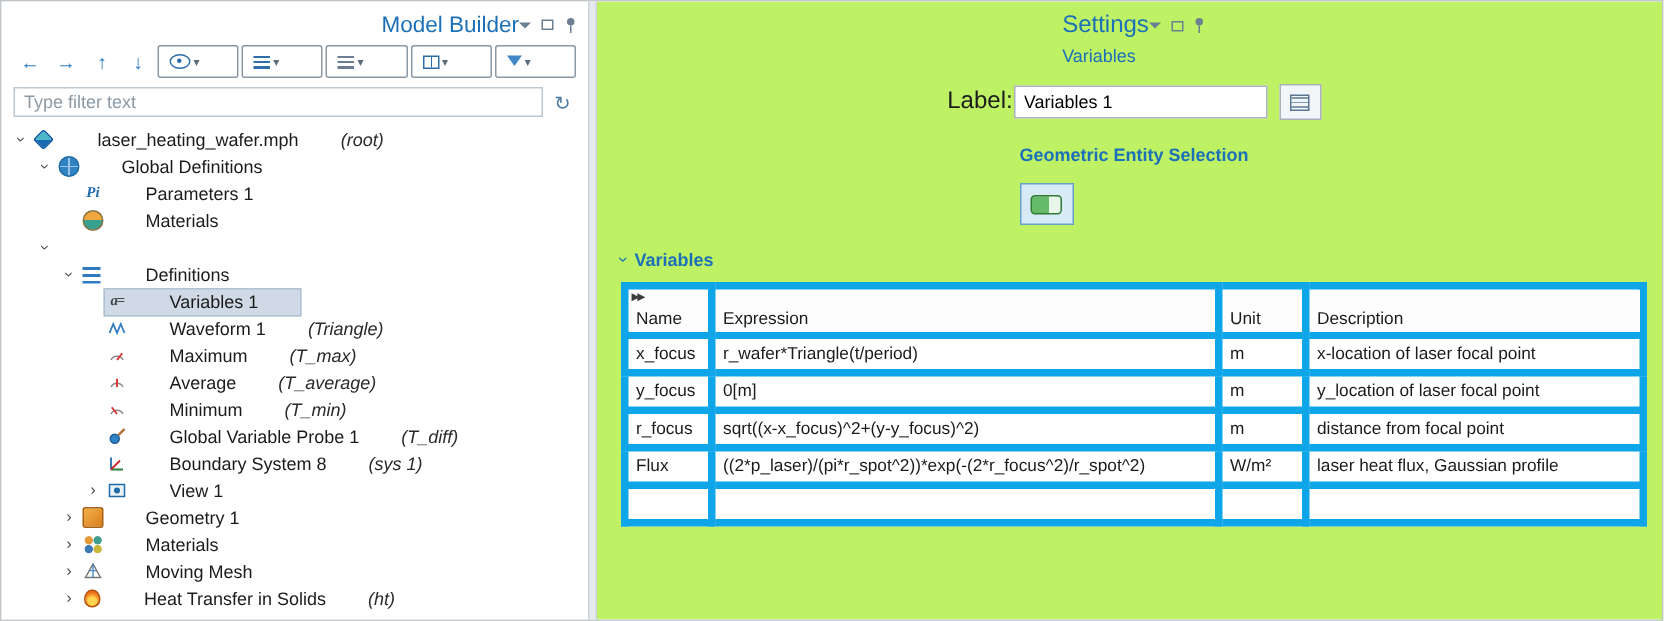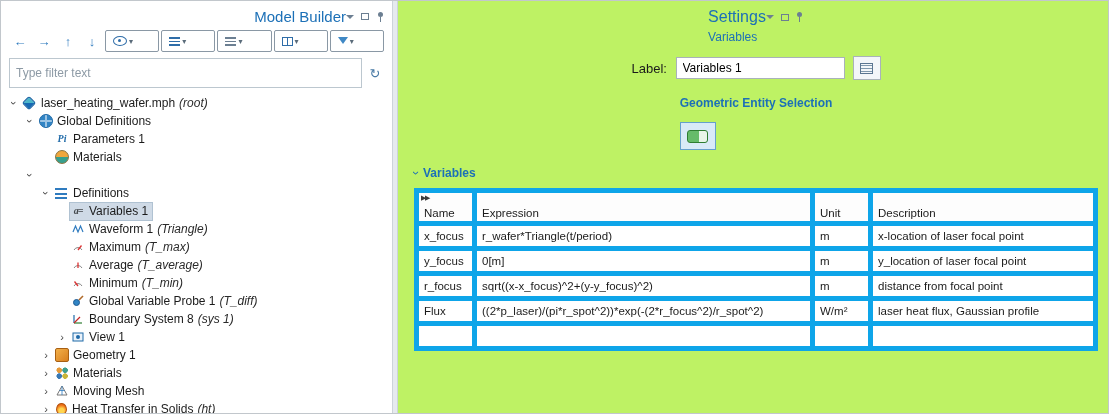--- a/index.html
+++ b/index.html
@@ -27,30 +27,30 @@
   .tb-down::before{content:"\2193";}
   .tbtn.combo::after{content:"\25BE";font-size:8px;color:#5a6b7a;margin-left:2px;}
   .tb-eye{width:12px;height:8px;border:1px solid #2f6da8;border-radius:50%;position:relative;}
   .tb-eye::after{content:"";position:absolute;left:3.5px;top:1.5px;width:3px;height:3px;border-radius:50%;background:#2f6da8;}
   .tb-lines{width:11px;height:9px;background:repeating-linear-gradient(180deg,#2f6da8 0 1.5px,transparent 1.5px 3.6px);}
   .tb-sort{width:11px;height:9px;background:repeating-linear-gradient(180deg,#6c7f92 0 1.5px,transparent 1.5px 3.6px);}
   .tb-grid{width:11px;height:9px;border:1px solid #2f6da8;box-sizing:border-box;background:linear-gradient(90deg,transparent 0 4px,#2f6da8 4px 5px,transparent 5px);}
   .tb-paint{width:0;height:0;border:5px solid transparent;border-top:7px solid #3f88c5;margin-top:4px;position:relative;}
 
   .filter-row{display:flex;align-items:center;padding:2px 8px 4px 8px;gap:4px;}
-  .filter-row input{flex:1;height:30px;box-sizing:border-box;border:1px solid #bcc7cf;padding:1px 6px;font:12px "Liberation Sans",sans-serif;color:#333;}
+  .filter-row input{flex:1;height:20px;box-sizing:border-box;border:1px solid #bcc7cf;padding:1px 6px;font:12px "Liberation Sans",sans-serif;color:#333;}
   .filter-row input::placeholder{color:#8d9aa5;}
   .refresh{width:18px;text-align:center;color:#4a7ba6;font-size:13px;cursor:pointer;}
 
   .tree{flex:1;overflow:hidden;padding-top:2px;}
   .trow{display:flex;align-items:center;height:18px;font-size:12px;white-space:nowrap;cursor:default;}
   .chev{width:14px;flex:none;text-align:center;color:#4a4a4a;font-size:11px;line-height:18px;}
   .chev.down::before{content:"\203A";display:inline-block;transform:rotate(90deg);}
   .chev.right::before{content:"\203A";}
-  .inner{display:inline-flex;align-items:center;padding:0 4px 0 1px;height:17px;border:1px solid transparent;}
+  .inner{display:inline-flex;align-items:center;padding:0 4px 0 1px;height:17px;border:1px solid transparent;gap:24px;}
   .inner.selected{background:#cfdae6;border-color:#b0c2d2;}
   .sfx{font-style:italic;margin-left:4px;color:#2a2a2a;}
   .sfx:empty{margin-left:0;}
 
   .icon{width:14px;height:14px;margin-right:4px;display:inline-flex;align-items:center;justify-content:center;flex:none;font:700 9px/1 "Liberation Sans",sans-serif;box-sizing:border-box;}
   .ic-mph{width:10px;height:10px;margin:2px 7px 2px 1px;background:linear-gradient(135deg,#4db6c9 0 50%,#1769b3 50% 100%);border:1px solid #0f5a9e;transform:rotate(45deg);border-radius:2px;}
   .ic-globe{border-radius:50%;border:1px solid #1f6aa8;background:linear-gradient(90deg,transparent 0 45%,#9cc4e4 45% 55%,transparent 55%),linear-gradient(0deg,transparent 0 45%,#9cc4e4 45% 55%,transparent 55%),#3184c4;}
   .ic-parameters::before{content:"Pi";color:#1f6aa8;font:italic 700 10px/1 "Liberation Serif",serif;}
   .ic-material{border-radius:50%;border:1px solid #8a7340;background:linear-gradient(180deg,#f0a73e 0 48%,#37a08e 48% 100%);}
   .ic-component{border-radius:2px;border:1px solid #2b619a;background:linear-gradient(180deg,#8fb9df 0 40%,#3a79b4 40% 100%);}
@@ -65,21 +65,21 @@
 
   
   .rp{flex:1;display:flex;flex-direction:column;background:#bef264;overflow:hidden;align-items:center;}
   .rp-head{padding:7px 10px 4px 16px;}
   .rp-title-row{display:flex;align-items:center;}
   .rp-title{font-size:16px;color:#1c70b7;flex:1;}
   .rp-subtitle{font-size:12px;color:#1c70b7;margin-top:4px;}
   .sep{height:1px;background:#e2e4e6;}
   .section{padding:7px 10px 8px 16px;}
   .label-row{display:flex;align-items:center;gap:8px;}
-  .label-row .fldlbl{font-size:13px;width:36px;flex:none;}
+  .label-row .fldlbl{font-size:16px;width:36px;flex:none;}
   .label-row input{flex:1;height:22px;box-sizing:border-box;border:1px solid #a9b2ba;padding:2px 6px;font:12px "Liberation Sans",sans-serif;background:#fff;}
   .sq-btn{width:26px;height:22px;flex:none;border:1px solid #a9b2ba;background:#f3f6f9;display:flex;align-items:center;justify-content:center;cursor:pointer;}
   .sq-btn .doc{width:13px;height:11px;border:1px solid #5a7591;background:repeating-linear-gradient(180deg,#7f98ad 1px 2px,transparent 2px 4px);box-sizing:border-box;}
 
   .sec-heading{font-size:12px;font-weight:700;color:#1c70b7;display:flex;align-items:center;gap:5px;}
   .sec-chev{display:inline-block;transform:rotate(90deg);font-weight:400;font-size:12px;color:#1c70b7;cursor:pointer;}
   .sec-chev::before{content:"\203A";}
 
   .level-row{display:flex;align-items:center;margin-top:12px;}
   .level-row .lvl-lbl{font-size:12px;width:118px;flex:none;}

